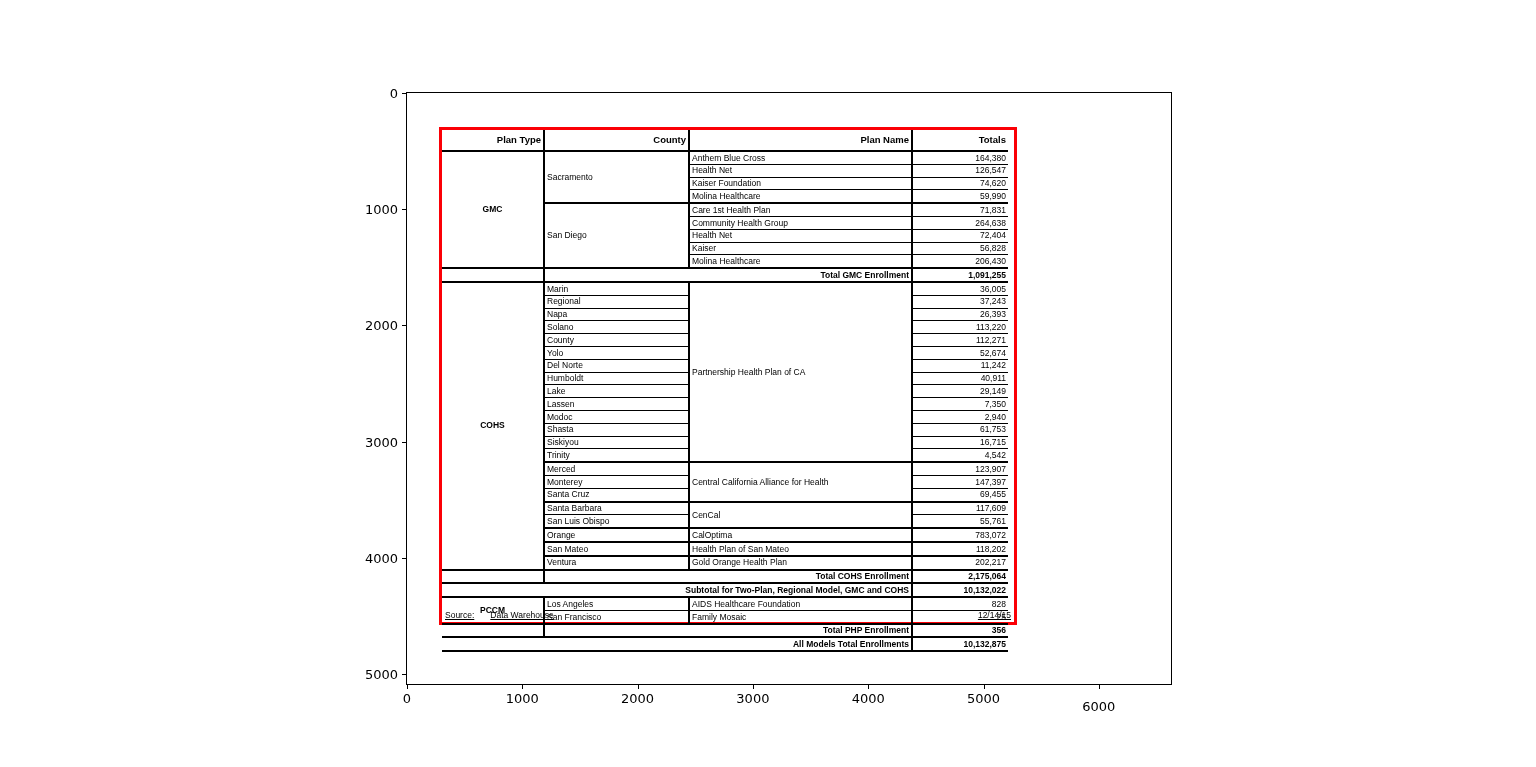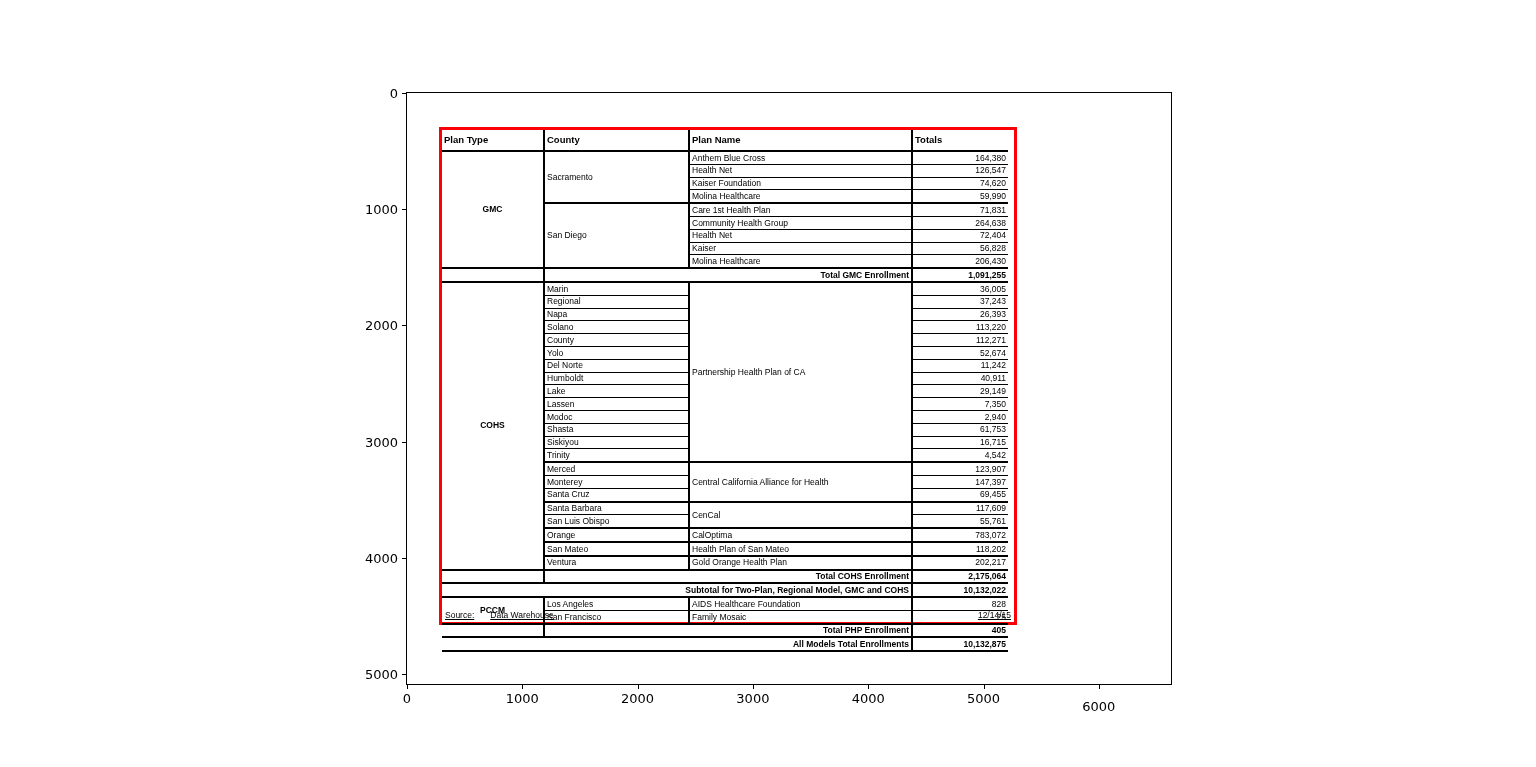--- a/index.html
+++ b/index.html
@@ -9,21 +9,21 @@
   .xtick-mark{position:absolute;width:1px;height:4px;background:#000;bottom:-5px;}
   .ytick-mark{position:absolute;width:4px;height:1px;background:#000;left:-5px;}
   .xtick-label{position:absolute;top:calc(100% + 7px);transform:translateX(-50%);font-size:13px;}
   .ytick-label{position:absolute;left:-64px;width:55px;text-align:right;transform:translateY(-50%);font-size:13px;}
   #report{position:absolute;left:32px;top:34px;width:572px;height:492px;border:3px solid #fb0006;background:#fff;}
   #report table{border-collapse:collapse;table-layout:fixed;width:566px;
                 font-family:"Liberation Sans",sans-serif;}
   #report td{border:2px solid #000;border-top-width:1px;border-bottom-width:1px;
              height:11.8px;padding:0 2px;font-size:8.5px;line-height:1;
              white-space:nowrap;overflow:hidden;vertical-align:middle;}
-  #report thead td{height:20px;font-size:9.5px;font-weight:bold;text-align:left;
+  #report thead td{height:20px;font-size:9.5px;font-weight:bold;text-align:right;
                    border-bottom-width:2px;border-top:none;}
   .hb{border-bottom-width:2px !important;}
   .b{font-weight:bold;}
   .r{text-align:right;}
   .c{text-align:center;margin-left:12px;}
   .edge-l{border-left:none !important;}
   .edge-r{border-right:none !important;}
   #tfoot{position:absolute;left:3px;right:3px;bottom:2px;display:flex;justify-content:space-between;
          font-size:8.5px;font-family:"Liberation Sans",sans-serif;}
   #tfoot .u{text-decoration:underline;}
@@ -206,21 +206,21 @@
               <td class="r edge-r">828</td>
             </tr>
             <tr>
               <td class="hb">San Francisco</td>
               <td class="hb">Family Mosaic</td>
               <td class="r edge-r hb">25</td>
             </tr>
             <tr>
               <td class="hb edge-l"></td>
               <td class="b r hb" colspan="2">Total PHP Enrollment</td>
-              <td class="b r hb edge-r">405</td>
+              <td class="b r hb edge-r">356</td>
             </tr>
             <tr>
               <td class="b r hb edge-l" colspan="3">All Models Total Enrollments</td>
               <td class="b r hb edge-r">10,132,875</td>
             </tr>
           </tbody>
       </table>
       <div id="tfoot">
         <span>
           <span id="src-label" class="u">Source:</span><span class="u">Data Warehouse</span>

